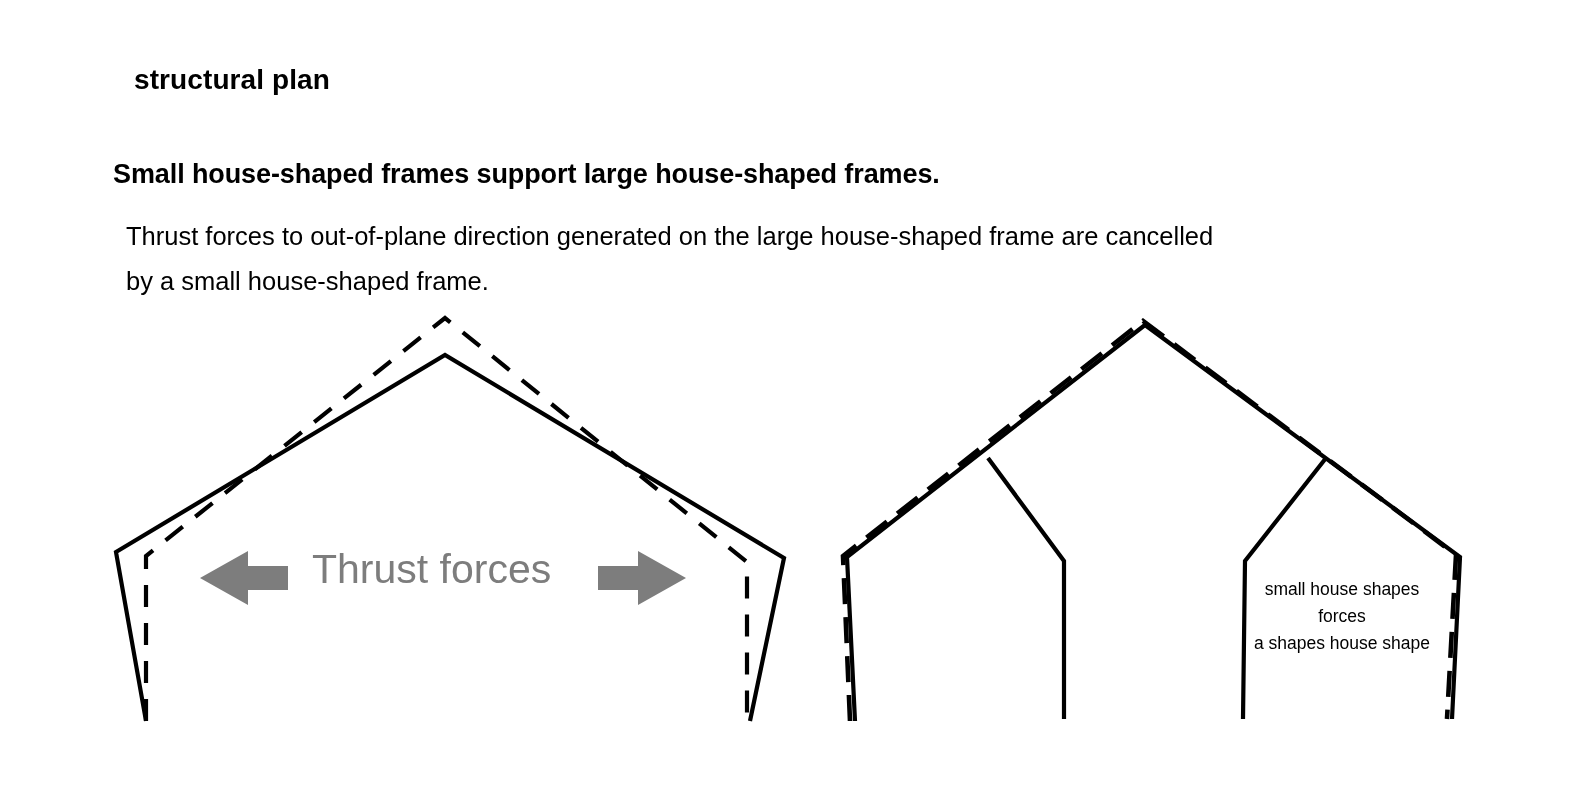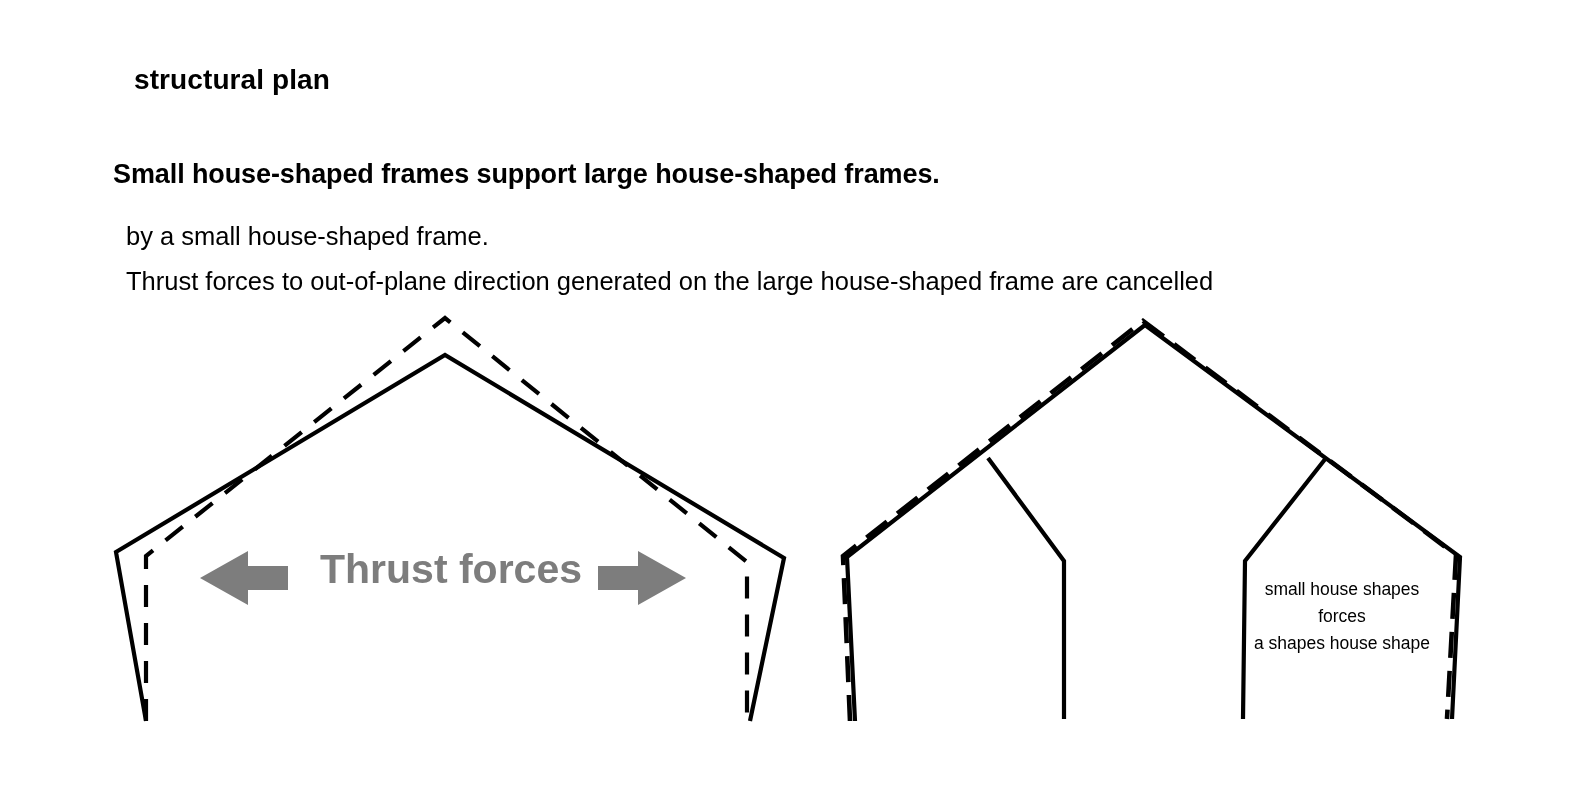--- a/index.html
+++ b/index.html
@@ -91,23 +91,23 @@
     stroke-linejoin: miter;
     stroke-dasharray: 26 13;
   }
 
   
   #thrust-label {
     position: absolute;
     left: 312px;
     top: 546px;
     width: 270px;
-    text-align: right;
+    text-align: left;
     font-size: 41px;
-    font-weight: bold;
+    font-weight: normal;
     color: #7d7d7d;
     line-height: 1.15;
     white-space: nowrap;
   }
 
   
   #support-caption {
     position: absolute;
     left: 1252px;
     top: 576px;
@@ -122,22 +122,22 @@
 </head>
 <body>
 
 <div class="slide">
 
   <div id="slide-title">structural plan</div>
 
   <div id="headline">Small house-shaped frames support large house-shaped frames.</div>
 
   <div id="body-text">
+    <span class="body-line">Thrust forces to out-of-plane direction generated on the large house-shaped frame are cancelled</span>
     <span class="body-line">by a small house-shaped frame.</span>
-    <span class="body-line">Thrust forces to out-of-plane direction generated on the large house-shaped frame are cancelled</span>
   </div>
 
   <div id="diagram-area">
     <svg width="1582" height="801" viewBox="0 0 1582 801" xmlns="http://www.w3.org/2000/svg">
 
       <g>
 
         <path class="stroke-solid" d="M 146,721
                  L 116,552
                  L 445,355

